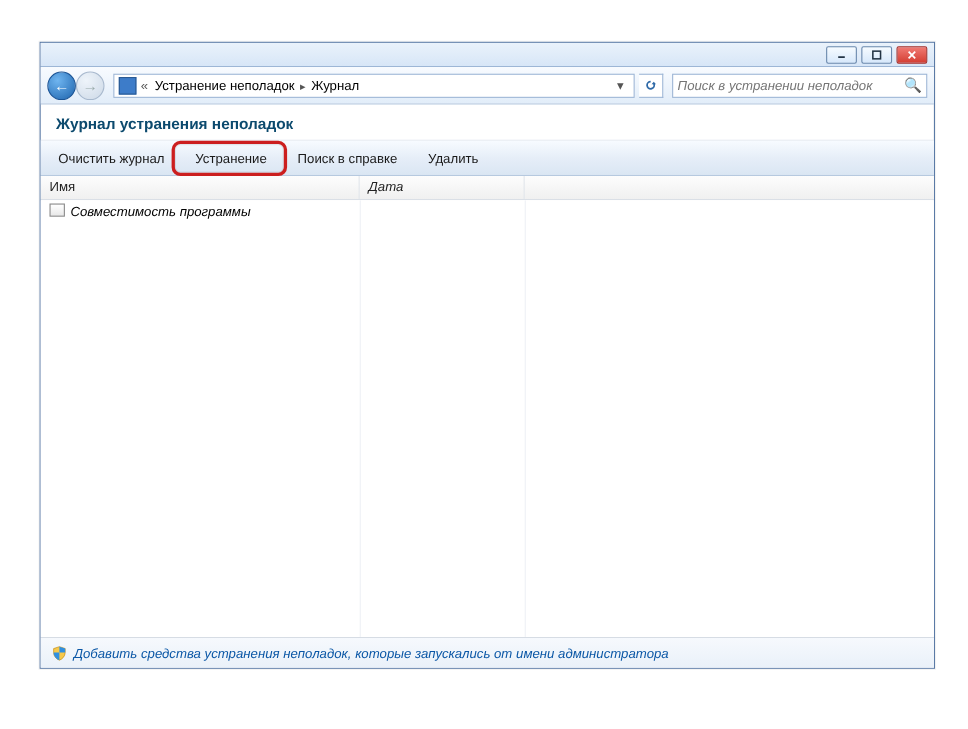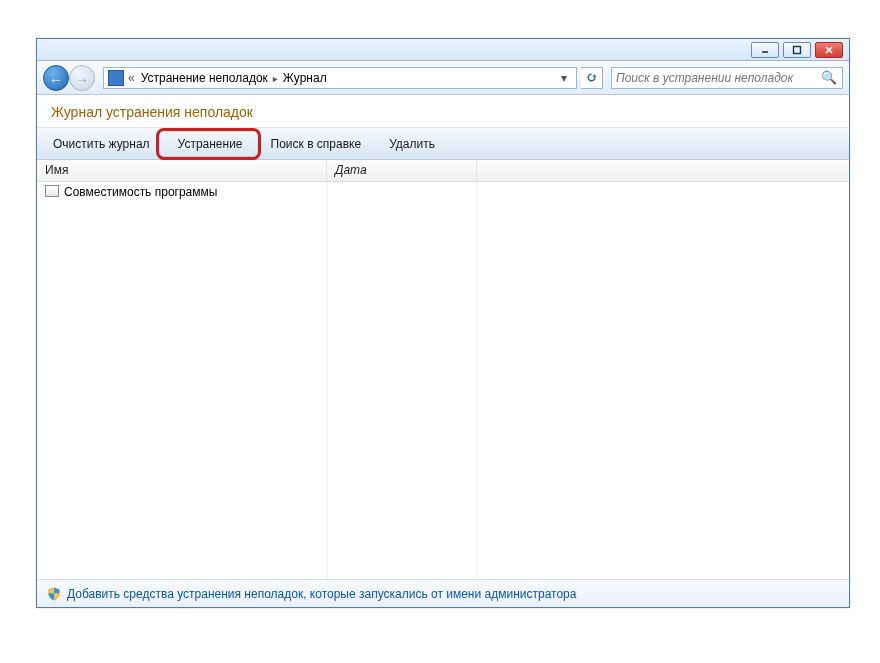--- a/index.html
+++ b/index.html
@@ -40,21 +40,21 @@
   .appicon { width:16px; height:16px; background:#3d7cc9; border:1px solid #2b5a93; display:inline-block; }
   .breadcrumb { display:flex; align-items:center; gap:2px; color:#000; flex:1; overflow:hidden; white-space:nowrap; }
   .breadcrumb .sep::after { content:"▸"; color:#555; padding:0 3px; font-size:10px; }
   .breadcrumb .chev::before { content:"«"; color:#555; padding-right:4px; }
   .addr-drop { width:16px; text-align:center; color:#555; cursor:pointer; }
   .refresh { width:22px; height:22px; border:1px solid #9db6d6; border-left:none; background:#fff; display:flex; align-items:center; justify-content:center; cursor:pointer; }
   .searchbox { width:232px; height:22px; border:1px solid #9db6d6; background:#fff; display:flex; align-items:center; padding:0 4px; margin-left:4px; }
   .searchbox input { border:none; outline:none; flex:1; font-size:12px; font-style:italic; color:#737373; background:transparent; }
   .searchicon { color:#4a74a8; font-size:13px; cursor:pointer; }
   
-  .heading { padding: 9px 14px 7px; color:#a16207; font-size:14px; border-bottom:1px solid #e4e9f0; }
+  .heading { padding: 9px 14px 7px; color:#0c4a6e; font-size:14px; border-bottom:1px solid #e4e9f0;font-weight:bold; }
   
   .toolbar {
     height: 32px; background: linear-gradient(#f7fbff,#e6eef8 50%,#dae6f3);
     border-bottom:1px solid #b6c9df; display:flex; align-items:center; padding:0 6px; gap:8px;
   }
   .toolbtn { padding: 4px 10px; color:#1a1a1a; border-radius:3px; cursor:pointer; }
   
   .highlight-ring {
     position:absolute; border:3px solid #cc1f1f; border-radius:8px;
     box-shadow: 0 0 0 1px rgba(0,0,0,0.08) inset;
@@ -62,26 +62,26 @@
   }
   
   .listhdr { height:22px; background:linear-gradient(#fdfdfd,#f0f0f0); border-bottom:1px solid #d6dce4; display:flex; }
   .col { padding:3px 8px; border-right:1px solid #e2e6ec; color:#222; }
   .col.name { width:290px; }
   .col.date { width:150px;font-style:italic; }
   .listbody { flex:1; background:#fff; overflow:auto; position:relative; }
   .listbody .vline { position:absolute; top:0; bottom:0; width:1px; background:#eef1f6; }
   .row { display:flex; align-items:center; height:20px; }
   .row .cell { padding:2px 8px; }
-  .row .cell.name { width:290px; display:flex; gap:5px; }
+  .row .cell.name { width:290px; display:flex; gap:5px;font-style:italic; }
   .row .cell.date { width:150px; }
   .itemicon { width:14px; height:12px; border:1px solid #888; background:linear-gradient(#fff,#e8e8e8); display:inline-block; }
   
   .footer { height:28px; border-top:1px solid #d6dce4; background:linear-gradient(#f6f9fd,#eaf1f9); display:flex; align-items:center; padding:0 10px; gap:6px; }
-  .footer a { color:#0b57a6; text-decoration:none; cursor:pointer; }
+  .footer a { color:#0b57a6; text-decoration:none; cursor:pointer;font-style:italic; }
   .shield { width:14px; height:14px; }
 </style>
 </head>
 <body>
 
 <div class="canvas">
   <div class="window">
 
     <div class="titlebar">
       <div class="winbtn">

